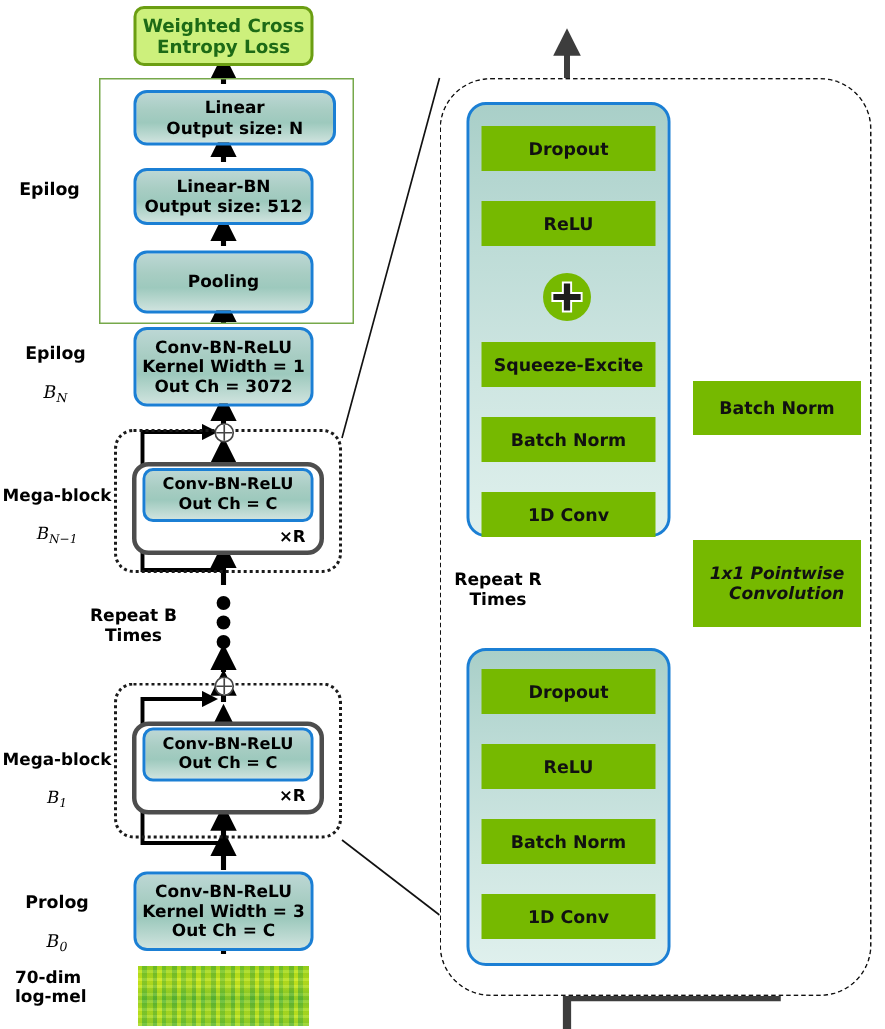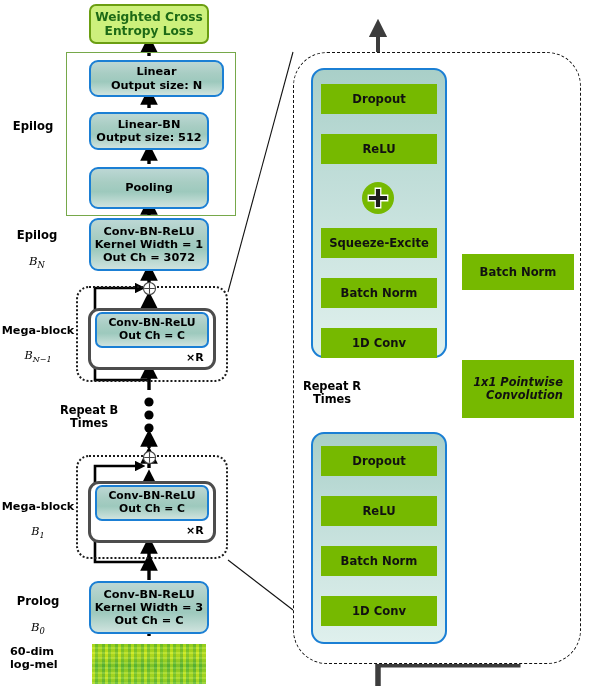--- a/index.html
+++ b/index.html
@@ -245,21 +245,21 @@
   </div>
 
   <div class="abs lbl" style="left:2px;top:582px;width:72px;font-size:11.6px;">
     <span>Prolog</span><br>
     <span class="mathlbl"><span>B</span><sub>0</sub></span>
   </div>
   <div class="abs bluebox" style="left:89px;top:581px;width:120px;height:53px;">Conv-BN-ReLU
 Kernel Width = 3
 Out Ch = C</div>
 
-  <div class="abs lbl" style="left:2px;top:646px;width:80px;font-size:11.3px;text-align:left;padding-left:8px;">60-dim
+  <div class="abs lbl" style="left:2px;top:646px;width:80px;font-size:11.3px;text-align:left;padding-left:8px;">70-dim
 log-mel</div>
   <div class="abs spectro" style="left:92px;top:644px;width:114px;height:40px;"></div>
 
   <div class="abs dashpanel" style="left:293px;top:52px;width:288px;height:612px;"></div>
 
   <div class="abs subblock" style="left:311px;top:68px;width:136px;height:290px;"></div>
 
   <div class="abs greenbar" style="left:321px;top:84px;width:116px;height:30px;">Dropout</div>
   <div class="abs greenbar" style="left:321px;top:134px;width:116px;height:30px;">ReLU</div>
   <div class="abs greenbar" style="left:321px;top:228px;width:116px;height:30px;">Squeeze-Excite</div>

